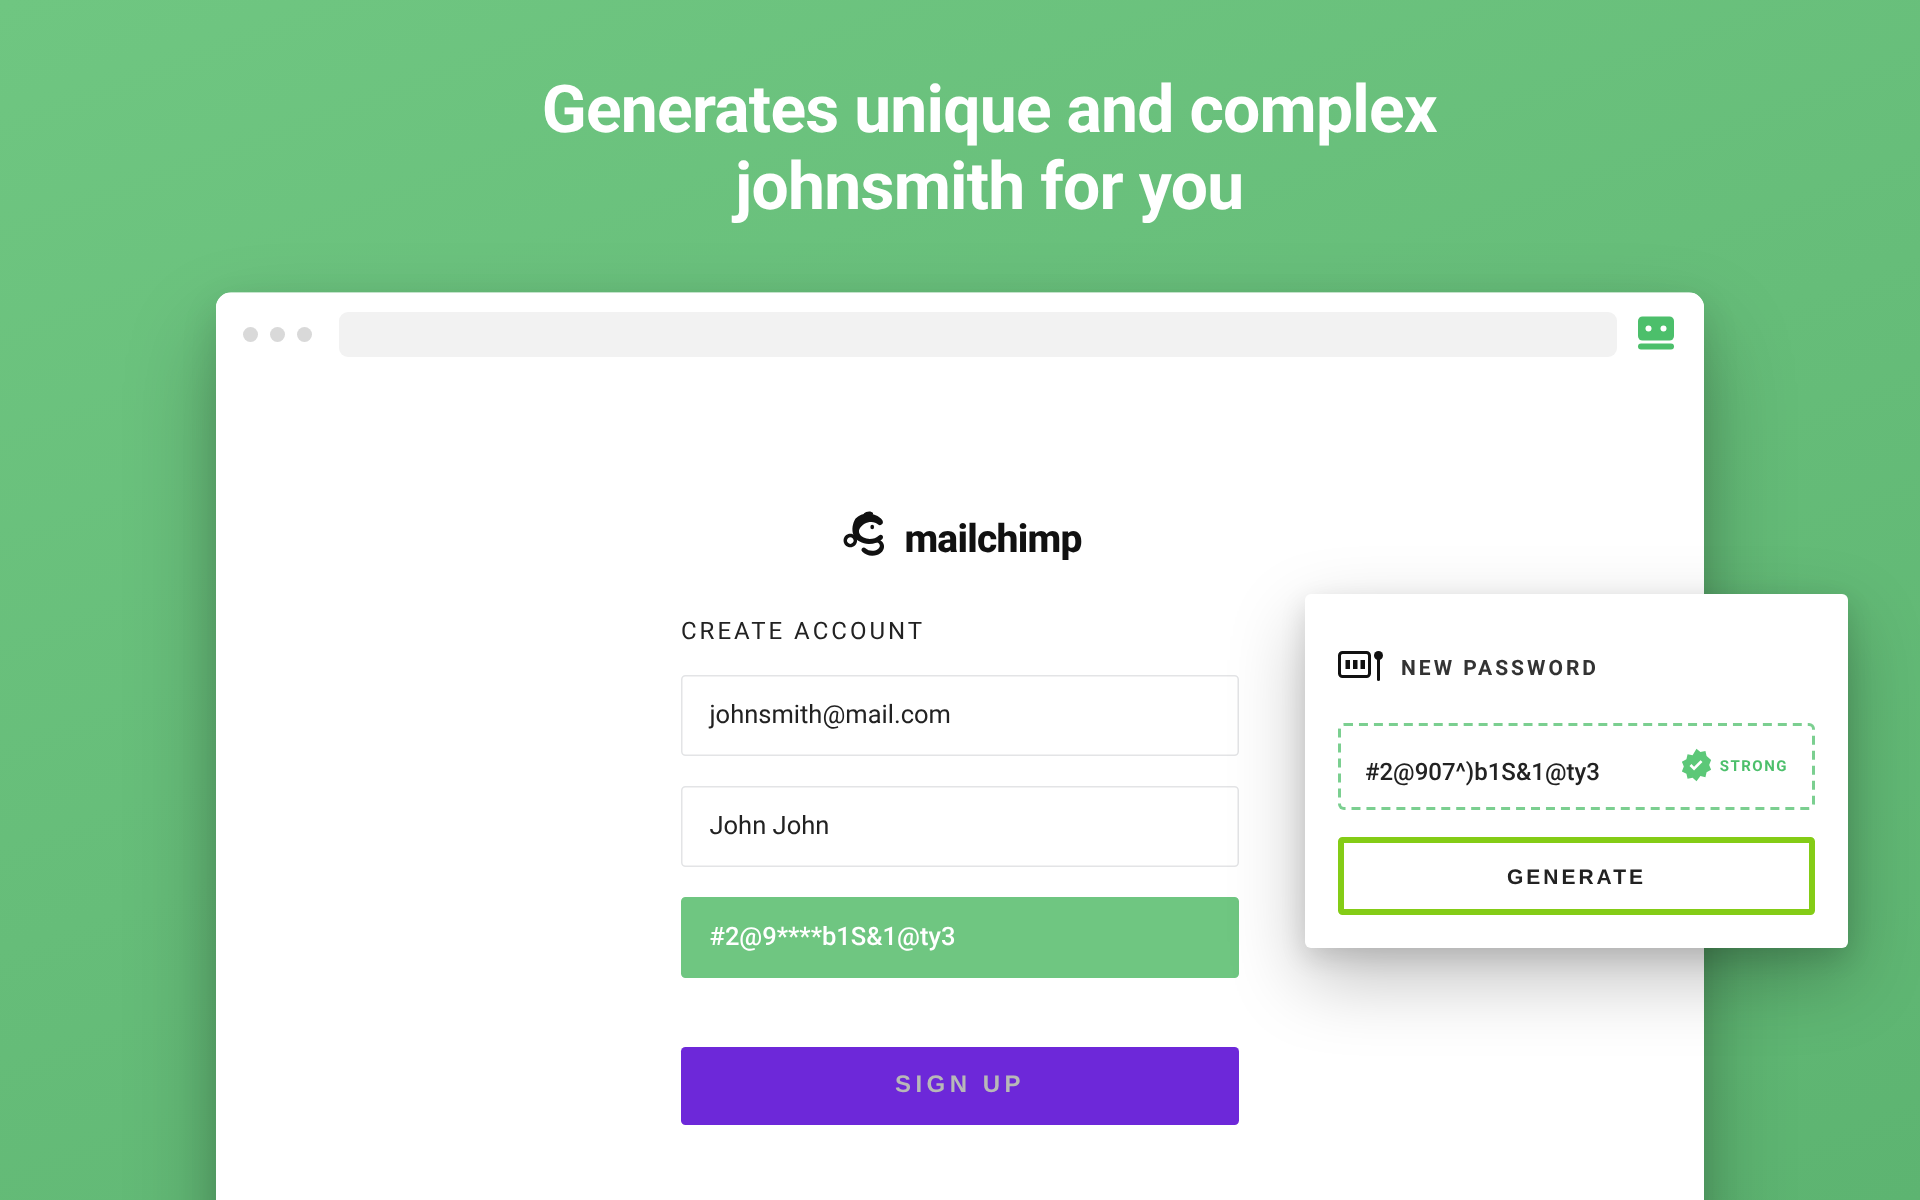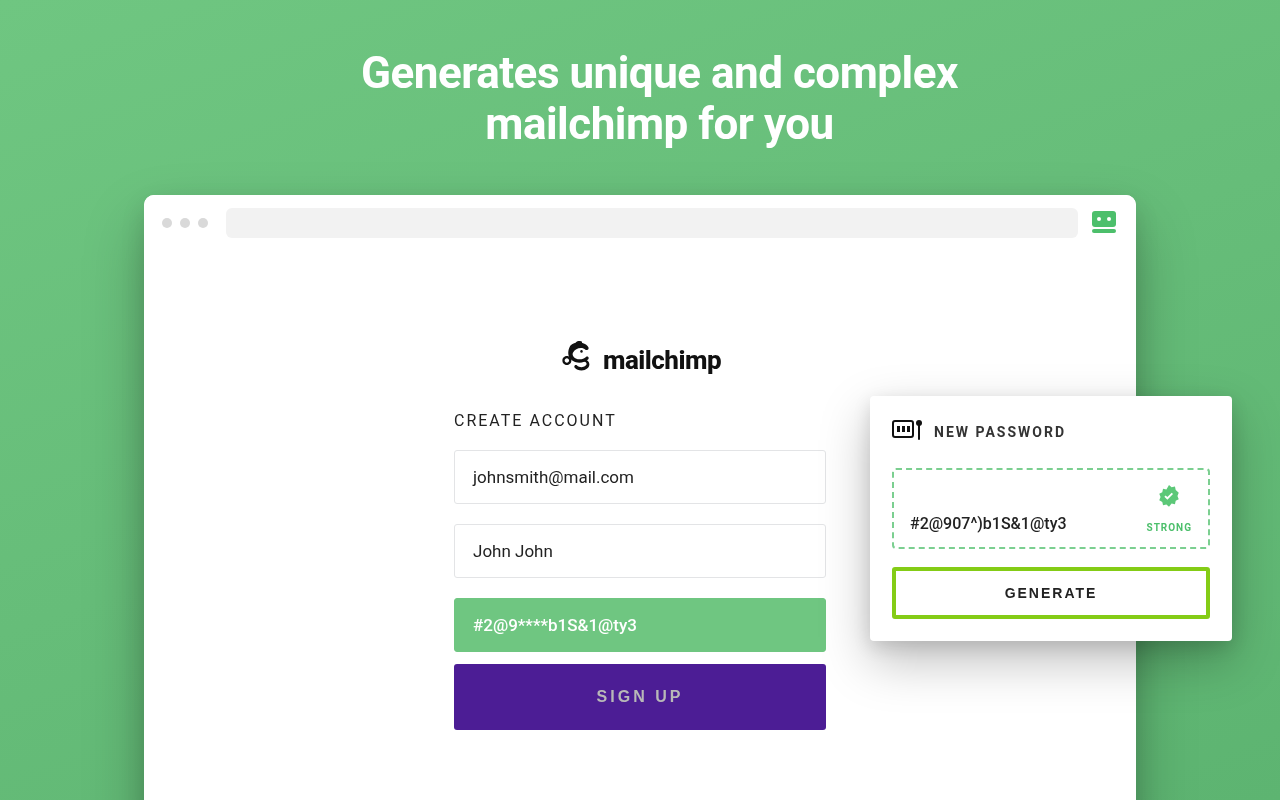--- a/index.html
+++ b/index.html
@@ -135,43 +135,43 @@
     background: #fff;
     display: flex;
     align-items: center;
     margin-bottom: 20px;
   }
   .field.password {
     background: #6fc681;
     border-color: #6fc681;
     color: #ffffff;
     font-weight: 500;
-    margin-bottom: 12px;
+    margin-bottom: 46px;
   }
   .signup-btn {
     width: 100%;
-    height: 66px;
-    background: #4c1d95;
+    height: 52px;
+    background: #6d28d9;
     border: none;
     border-radius: 3px;
     color: #b8b8b8;
     font-size: 16px;
     font-weight: 700;
     letter-spacing: 3px;
     cursor: pointer;
   }
   .popup {
     position: absolute;
     top: 396px;
     left: 870px;
     width: 362px;
     background: #ffffff;
     border-radius: 4px;
     box-shadow: 0 20px 50px rgba(0,0,0,0.25), 0 6px 18px rgba(0,0,0,0.12);
-    padding: 22px 22px 22px;
+    padding: 36px 22px 22px;
   }
   .popup-header {
     display: flex;
     align-items: center;
     gap: 14px;
     margin-bottom: 22px;
   }
   .popup-icon {
     width: 28px;
     height: 28px;
@@ -213,23 +213,23 @@
     justify-content: space-between;
     margin-bottom: 18px;
   }
   .pw-text {
     font-size: 16px;
     color: #222;
     font-weight: 500;
   }
   .strength {
     display: flex;
-    flex-direction: column;
+    flex-direction: row;
     align-items: center;
-    gap: 12px;
+    gap: 2px;
   }
   .badge-svg {
     width: 26px;
     height: 26px;
   }
   .strength-label {
     font-size: 10px;
     font-weight: 700;
     color: #4cbf6b;
     letter-spacing: 1px;
@@ -245,21 +245,21 @@
     letter-spacing: 2px;
     color: #222;
     cursor: pointer;
   }
 </style>
 </head>
 <body>
 
 <div class="headline">
   <span>Generates unique and complex</span><br>
-  <span>mailchimp for you</span>
+  <span>johnsmith for you</span>
 </div>
 
 <div class="browser">
   <div class="browser-bar">
     <div class="traffic-lights">
       <div class="dot"></div>
       <div class="dot"></div>
       <div class="dot"></div>
     </div>
     <div class="url-bar"></div>

